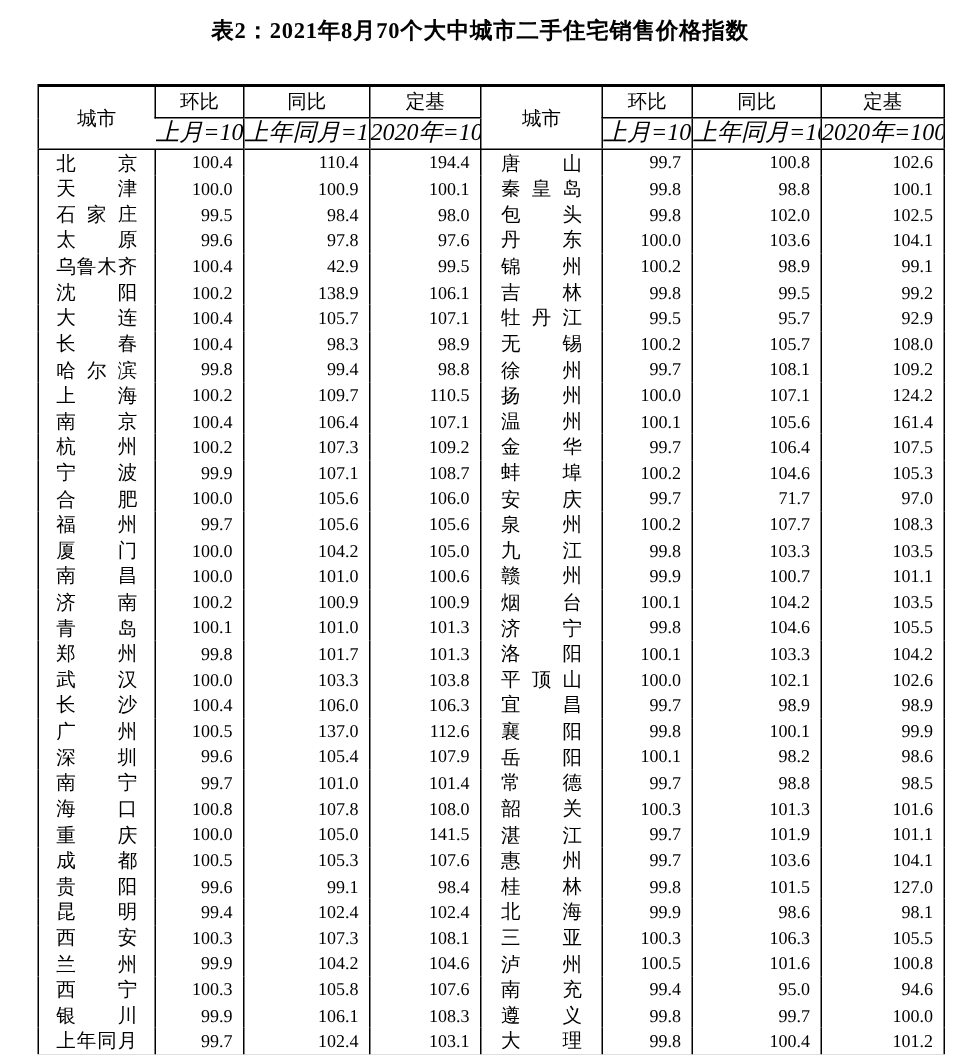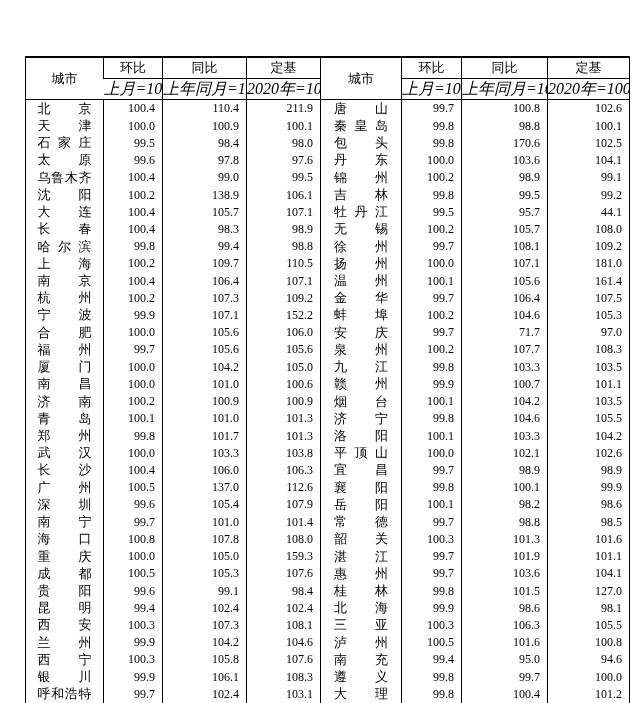--- a/index.html
+++ b/index.html
@@ -69,20 +69,21 @@
     width: 54px;
     text-align: justify;
     text-align-last: justify;
     vertical-align: middle;
   }
 </style>
 </head>
 <body>
 
 <div class="page">
+  <div class="title">表2：2021年8月70个大中城市二手住宅销售价格指数</div>
 
   <table class="stat-table">
     <colgroup>
       <col style="width:78px">
         <col style="width:59px">
         <col style="width:84px">
         <col style="width:74px">
       <col style="width:81px">
         <col style="width:60px">
         <col style="width:86px">
@@ -106,21 +107,21 @@
         <th class="sub">上月=100</th>
         <th class="sub">上年同月=100</th>
         <th class="sub">2020年=100</th>
       </tr>
     </thead>
     <tbody>
         <tr>
           <td class="city"><span class="cityname">北京</span></td>
           <td class="num">100.4</td>
           <td class="num">110.4</td>
-          <td class="num">211.9</td>
+          <td class="num">194.4</td>
           <td class="city"><span class="cityname">唐山</span></td>
           <td class="num">99.7</td>
           <td class="num">100.8</td>
           <td class="num">102.6</td>
         </tr>
         <tr>
           <td class="city"><span class="cityname">天津</span></td>
           <td class="num">100.0</td>
           <td class="num">100.9</td>
           <td class="num">100.1</td>
@@ -129,37 +130,37 @@
           <td class="num">98.8</td>
           <td class="num">100.1</td>
         </tr>
         <tr>
           <td class="city"><span class="cityname">石家庄</span></td>
           <td class="num">99.5</td>
           <td class="num">98.4</td>
           <td class="num">98.0</td>
           <td class="city"><span class="cityname">包头</span></td>
           <td class="num">99.8</td>
-          <td class="num">170.6</td>
+          <td class="num">102.0</td>
           <td class="num">102.5</td>
         </tr>
         <tr>
           <td class="city"><span class="cityname">太原</span></td>
           <td class="num">99.6</td>
           <td class="num">97.8</td>
           <td class="num">97.6</td>
           <td class="city"><span class="cityname">丹东</span></td>
           <td class="num">100.0</td>
           <td class="num">103.6</td>
           <td class="num">104.1</td>
         </tr>
         <tr>
           <td class="city"><span class="cityname">乌鲁木齐</span></td>
           <td class="num">100.4</td>
-          <td class="num">99.0</td>
+          <td class="num">42.9</td>
           <td class="num">99.5</td>
           <td class="city"><span class="cityname">锦州</span></td>
           <td class="num">100.2</td>
           <td class="num">98.9</td>
           <td class="num">99.1</td>
         </tr>
         <tr>
           <td class="city"><span class="cityname">沈阳</span></td>
           <td class="num">100.2</td>
           <td class="num">138.9</td>
@@ -170,21 +171,21 @@
           <td class="num">99.2</td>
         </tr>
         <tr>
           <td class="city"><span class="cityname">大连</span></td>
           <td class="num">100.4</td>
           <td class="num">105.7</td>
           <td class="num">107.1</td>
           <td class="city"><span class="cityname">牡丹江</span></td>
           <td class="num">99.5</td>
           <td class="num">95.7</td>
-          <td class="num">44.1</td>
+          <td class="num">92.9</td>
         </tr>
         <tr>
           <td class="city"><span class="cityname">长春</span></td>
           <td class="num">100.4</td>
           <td class="num">98.3</td>
           <td class="num">98.9</td>
           <td class="city"><span class="cityname">无锡</span></td>
           <td class="num">100.2</td>
           <td class="num">105.7</td>
           <td class="num">108.0</td>
@@ -200,21 +201,21 @@
           <td class="num">109.2</td>
         </tr>
         <tr>
           <td class="city"><span class="cityname">上海</span></td>
           <td class="num">100.2</td>
           <td class="num">109.7</td>
           <td class="num">110.5</td>
           <td class="city"><span class="cityname">扬州</span></td>
           <td class="num">100.0</td>
           <td class="num">107.1</td>
-          <td class="num">181.0</td>
+          <td class="num">124.2</td>
         </tr>
         <tr>
           <td class="city"><span class="cityname">南京</span></td>
           <td class="num">100.4</td>
           <td class="num">106.4</td>
           <td class="num">107.1</td>
           <td class="city"><span class="cityname">温州</span></td>
           <td class="num">100.1</td>
           <td class="num">105.6</td>
           <td class="num">161.4</td>
@@ -226,21 +227,21 @@
           <td class="num">109.2</td>
           <td class="city"><span class="cityname">金华</span></td>
           <td class="num">99.7</td>
           <td class="num">106.4</td>
           <td class="num">107.5</td>
         </tr>
         <tr>
           <td class="city"><span class="cityname">宁波</span></td>
           <td class="num">99.9</td>
           <td class="num">107.1</td>
-          <td class="num">152.2</td>
+          <td class="num">108.7</td>
           <td class="city"><span class="cityname">蚌埠</span></td>
           <td class="num">100.2</td>
           <td class="num">104.6</td>
           <td class="num">105.3</td>
         </tr>
         <tr>
           <td class="city"><span class="cityname">合肥</span></td>
           <td class="num">100.0</td>
           <td class="num">105.6</td>
           <td class="num">106.0</td>
@@ -366,21 +367,21 @@
           <td class="num">108.0</td>
           <td class="city"><span class="cityname">韶关</span></td>
           <td class="num">100.3</td>
           <td class="num">101.3</td>
           <td class="num">101.6</td>
         </tr>
         <tr>
           <td class="city"><span class="cityname">重庆</span></td>
           <td class="num">100.0</td>
           <td class="num">105.0</td>
-          <td class="num">159.3</td>
+          <td class="num">141.5</td>
           <td class="city"><span class="cityname">湛江</span></td>
           <td class="num">99.7</td>
           <td class="num">101.9</td>
           <td class="num">101.1</td>
         </tr>
         <tr>
           <td class="city"><span class="cityname">成都</span></td>
           <td class="num">100.5</td>
           <td class="num">105.3</td>
           <td class="num">107.6</td>
@@ -443,21 +444,21 @@
           <td class="city"><span class="cityname">银川</span></td>
           <td class="num">99.9</td>
           <td class="num">106.1</td>
           <td class="num">108.3</td>
           <td class="city"><span class="cityname">遵义</span></td>
           <td class="num">99.8</td>
           <td class="num">99.7</td>
           <td class="num">100.0</td>
         </tr>
         <tr>
-          <td class="city"><span class="cityname">呼和浩特</span></td>
+          <td class="city"><span class="cityname">上年同月</span></td>
           <td class="num">99.7</td>
           <td class="num">102.4</td>
           <td class="num">103.1</td>
           <td class="city"><span class="cityname">大理</span></td>
           <td class="num">99.8</td>
           <td class="num">100.4</td>
           <td class="num">101.2</td>
         </tr>
       </tbody>
   </table>

